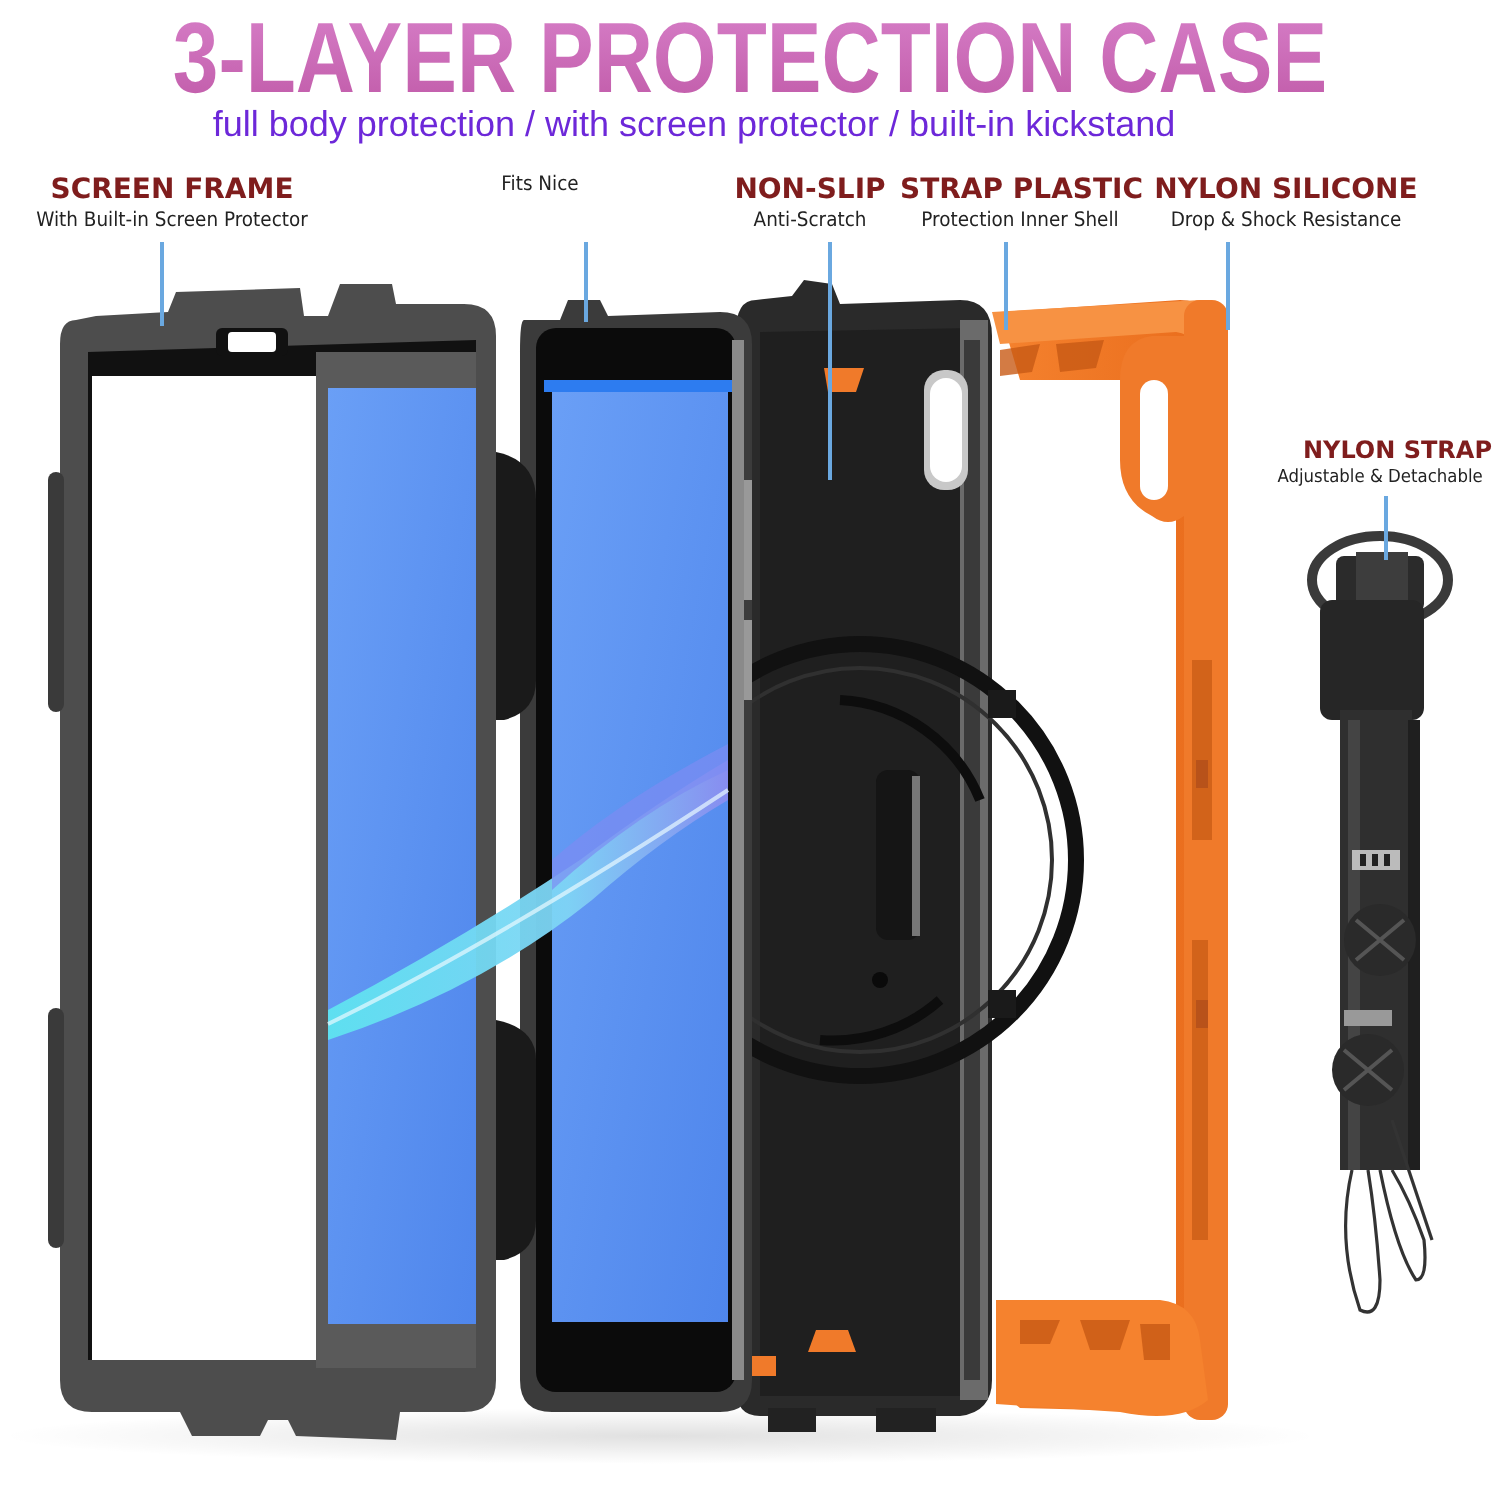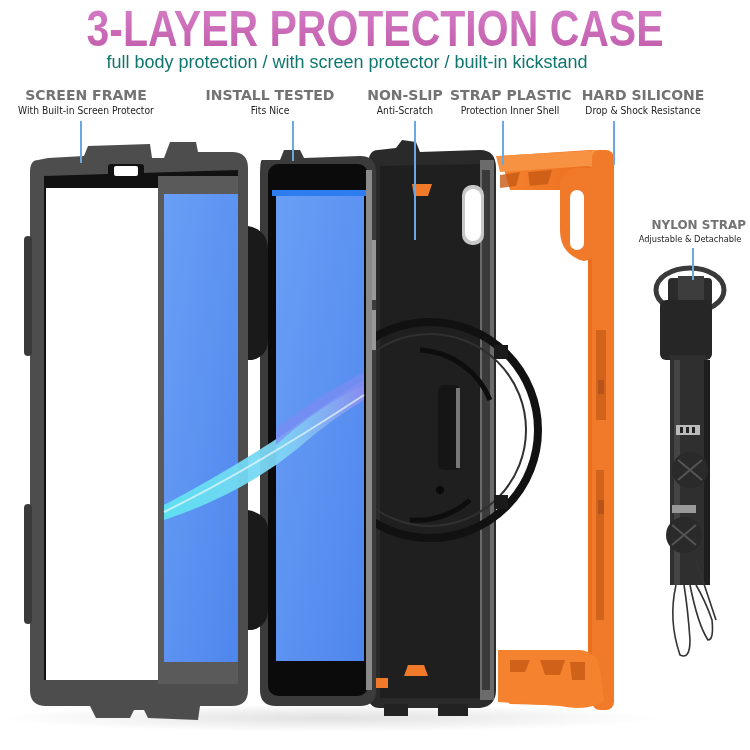--- a/index.html
+++ b/index.html
@@ -1,49 +1,48 @@
 <!DOCTYPE html>
 <html><head>
 <meta charset="utf-8">
 <style>
   html,body{margin:0;padding:0;background:#fff;}
   body{width:750px;height:750px;position:relative;overflow:hidden;font-family:"DejaVu Sans",sans-serif;}
   .title{position:absolute;left:0;top:2px;width:750px;text-align:center;font-family:"Liberation Sans",sans-serif;font-weight:bold;font-size:50px;letter-spacing:0px;line-height:54px;transform:scaleX(0.82);transform-origin:center top;
     background:linear-gradient(180deg,#d77fc8 0%,#c05aa8 100%);-webkit-background-clip:text;background-clip:text;color:transparent;}
-  .subtitle{position:absolute;left:0;top:52px;width:694px;text-align:center;font-family:"Liberation Sans",sans-serif;font-size:18px;color:#0f766e;}
+  .subtitle{position:absolute;left:0;top:52px;width:694px;text-align:center;font-family:"Liberation Sans",sans-serif;font-size:18px;color:#6d28d9;}
   .label{position:absolute;text-align:center;}
-  .label .h{font-family:"DejaVu Sans",sans-serif;font-weight:bold;font-size:14px;color:#737373;white-space:nowrap;line-height:18px;}
+  .label .h{font-family:"DejaVu Sans",sans-serif;font-weight:bold;font-size:14px;color:#7f1d1d;white-space:nowrap;line-height:18px;}
   .label .s{font-family:"DejaVu Sans",sans-serif;font-size:10px;color:#222;white-space:nowrap;line-height:13px;transform:scaleX(0.92);}
   .line{position:absolute;width:1.5px;background:#6aa8e0;}
   svg{position:absolute;left:0;top:0;}
 </style>
 </head>
 <body>
 
 <div class="title">3-LAYER PROTECTION CASE</div>
 <div class="subtitle">full body protection / with screen protector / built-in kickstand</div>
 
 <div class="label" style="left:0px;top:86px;width:172px;">
   <div class="h">SCREEN FRAME</div>
   <div class="s">With Built-in Screen Protector</div>
 </div>
 <div class="label" style="left:200px;top:86px;width:140px;">
-  <div class="h">INSTALL TESTED</div>
   <div class="s">Fits Nice</div>
 </div>
 <div class="label" style="left:360px;top:86px;width:90px;">
   <div class="h">NON-SLIP</div>
   <div class="s">Anti-Scratch</div>
 </div>
 <div class="label" style="left:450px;top:86px;width:120px;">
   <div class="h">STRAP PLASTIC</div>
   <div class="s">Protection Inner Shell</div>
 </div>
 <div class="label" style="left:576px;top:86px;width:134px;">
-  <div class="h">HARD SILICONE</div>
+  <div class="h">NYLON SILICONE</div>
   <div class="s">Drop &amp; Shock Resistance</div>
 </div>
 <div class="label" style="left:630px;top:218px;width:116px;text-align:right;">
   <div class="h" style="font-size:12px;line-height:15px;">NYLON STRAP</div>
   <div class="s" style="font-size:9px;">Adjustable &amp; Detachable</div>
 </div>
 
 <svg width="750" height="750" viewBox="0 0 750 750" style="z-index:0;">
   <defs>
     <linearGradient id="blueScreen" x1="0" y1="0" x2="1" y2="1">

